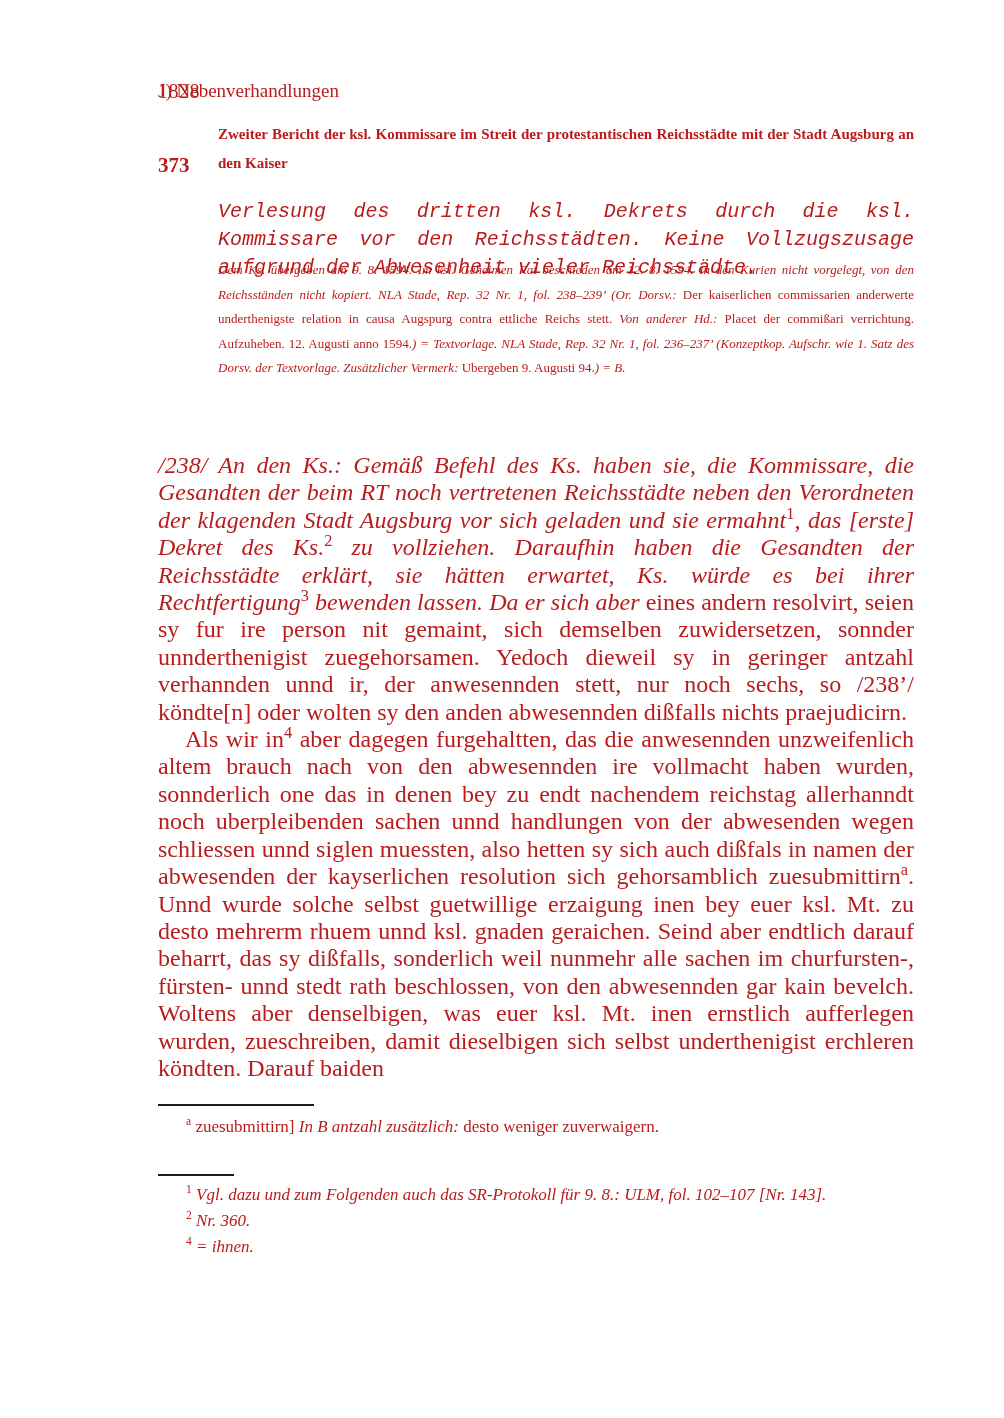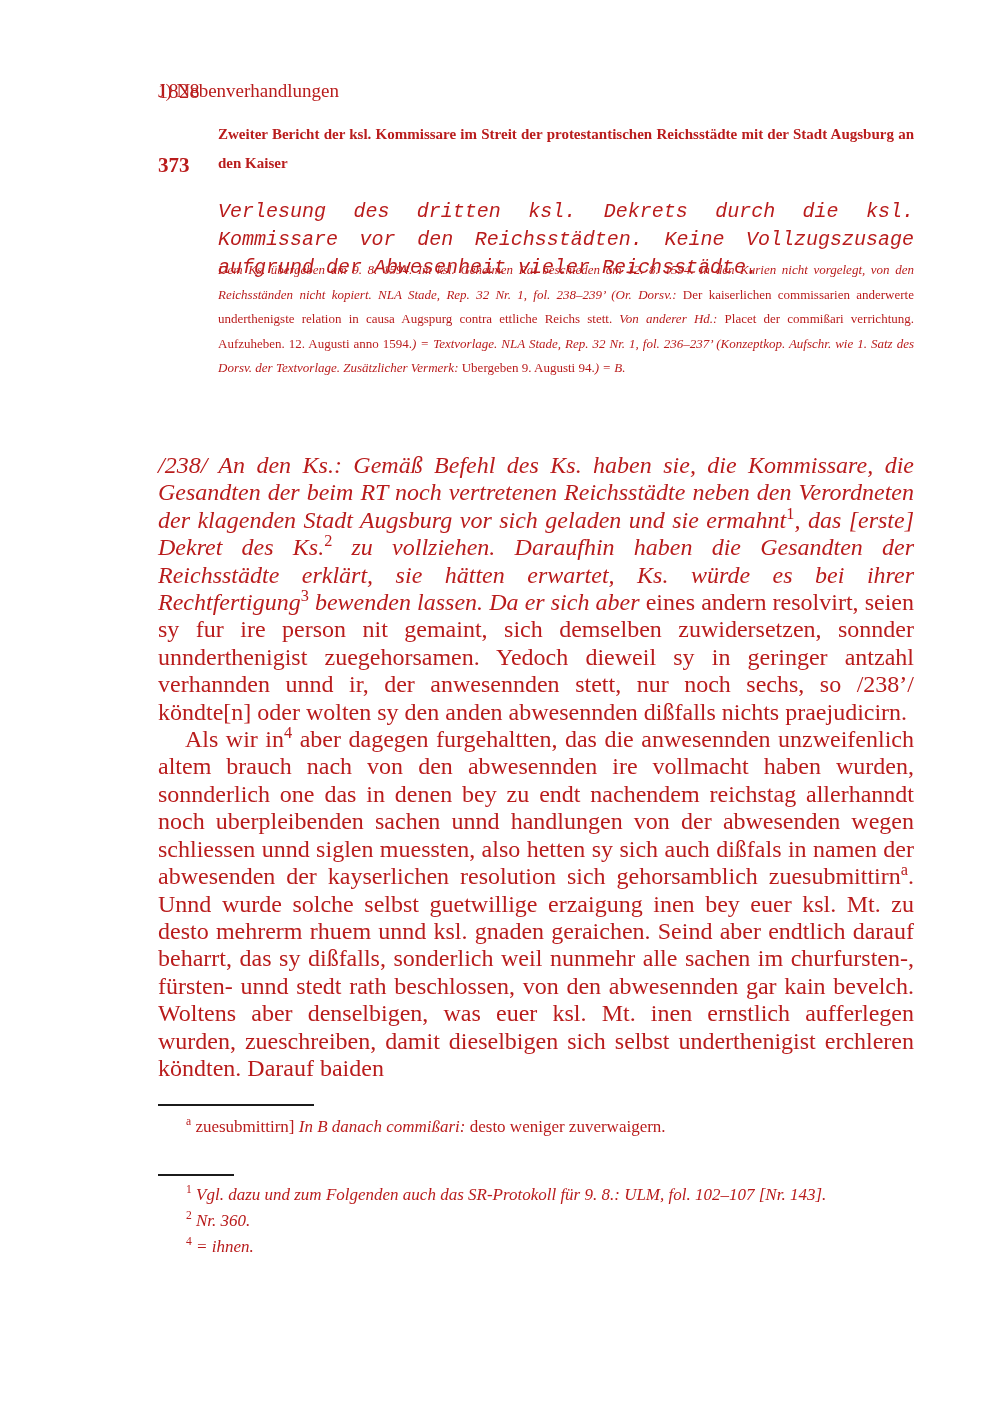--- a/index.html
+++ b/index.html
@@ -163,21 +163,21 @@
 
   <p class="content source-note"><span class="run-italic">Dem Ks. übergeben am 9. 8. 1594. Im ksl. Geheimen Rat beschieden am 12. 8. 1594. In den Kurien nicht vorgelegt, von den Reichsständen nicht kopiert. NLA Stade, Rep. 32 Nr. 1, fol. 238–239’ (Or. Dorsv.: </span><span class="run-roman">Der kaiserlichen commissarien anderwerte underthenigste relation in causa Augspurg contra ettliche Reichs stett. </span><span class="run-italic">Von anderer Hd.: </span><span class="run-roman">Placet der commißari verrichtung. Aufzuheben. 12. Augusti anno 1594.</span><span class="run-italic">) = Textvorlage. NLA Stade, Rep. 32 Nr. 1, fol. 236–237’ (Konzeptkop. Aufschr. wie 1. Satz des Dorsv. der Textvorlage. Zusätzlicher Vermerk: </span><span class="run-roman">Ubergeben 9. Augusti 94.</span><span class="run-italic">) = B.</span></p>
 
   <div class="content main-text">
     <p class="body-par"><span class="run-italic">/238/ An den Ks.: Gemäß Befehl des Ks. haben sie, die Kommissare, die Gesandten der beim RT noch vertretenen Reichsstädte neben den Verordneten der klagenden Stadt Augsburg vor sich geladen und sie ermahnt</span><span class="run-sup">1</span><span class="run-italic">, das [erste] Dekret des Ks.</span><span class="run-sup">2</span><span class="run-italic"> zu vollziehen. Daraufhin haben die Gesandten der Reichsstädte erklärt, sie hätten erwartet, Ks. würde es bei ihrer Rechtfertigung</span><span class="run-sup">3</span><span class="run-italic"> bewenden lassen. Da er sich aber </span><span class="run-roman">eines andern resolvirt, seien sy fur ire person nit gemaint, sich demselben zuwidersetzen, sonnder unnderthenigist zuegehorsamen. Yedoch dieweil sy in geringer antzahl verhannden unnd ir, der anwesennden stett, nur noch sechs, so /238’/ köndte[n] oder wolten sy den anden abwesennden dißfalls nichts praejudicirn.</span></p>
     <p class="body-par indented"><span class="run-roman">Als wir in</span><span class="run-sup">4</span><span class="run-roman"> aber dagegen furgehaltten, das die anwesennden unzweifenlich altem brauch nach von den abwesennden ire vollmacht haben wurden, sonnderlich one das in denen bey zu endt nachendem reichstag allerhanndt noch uberpleibenden sachen unnd handlungen von der abwesenden wegen schliessen unnd siglen muessten, also hetten sy sich auch dißfals in namen der abwesenden der kayserlichen resolution sich gehorsamblich zuesubmittirn</span><span class="run-sup">a</span><span class="run-roman">. Unnd wurde solche selbst guetwillige erzaigung inen bey euer ksl. Mt. zu desto mehrerm rhuem unnd ksl. gnaden geraichen. Seind aber endtlich darauf beharrt, das sy dißfalls, sonderlich weil nunmehr alle sachen im churfursten-, fürsten- unnd stedt rath beschlossen, von den abwesennden gar kain bevelch. Woltens aber denselbigen, was euer ksl. Mt. inen ernstlich aufferlegen wurden, zueschreiben, damit dieselbigen sich selbst underthenigist erchleren köndten. Darauf baiden</span></p>
   </div>
 
   <div class="rule rule-apparatus"></div>
 
-  <p class="content note-block apparatus-note"><span class="run-sup">a</span><span class="run-roman"> zuesubmittirn] </span><span class="run-italic">In B danach commißari: </span><span class="run-roman">desto weniger zuverwaigern.</span></p>
+  <p class="content note-block apparatus-note"><span class="run-sup">a</span><span class="run-roman"> zuesubmittirn] </span><span class="run-italic">In B antzahl zusätzlich: </span><span class="run-roman">desto weniger zuverwaigern.</span></p>
 
   <div class="rule rule-footnotes"></div>
 
   <div class="content footnote-list">
     <p class="note-block"><span class="run-sup">1</span><span class="run-roman">  </span><span class="run-italic">Vgl. dazu und zum Folgenden auch das SR-Protokoll für 9. 8.: </span><span class="run-italic run-sc">ULM</span><span class="run-italic">, fol. 102–107 [Nr. 143].</span></p>
     <p class="note-block"><span class="run-sup">2</span><span class="run-roman">  </span><span class="run-italic">Nr. 360.</span></p>
     <p class="note-block"><span class="run-sup">4</span><span class="run-roman">  </span><span class="run-italic">= ihnen.</span></p>
   </div>
 
 </div>

